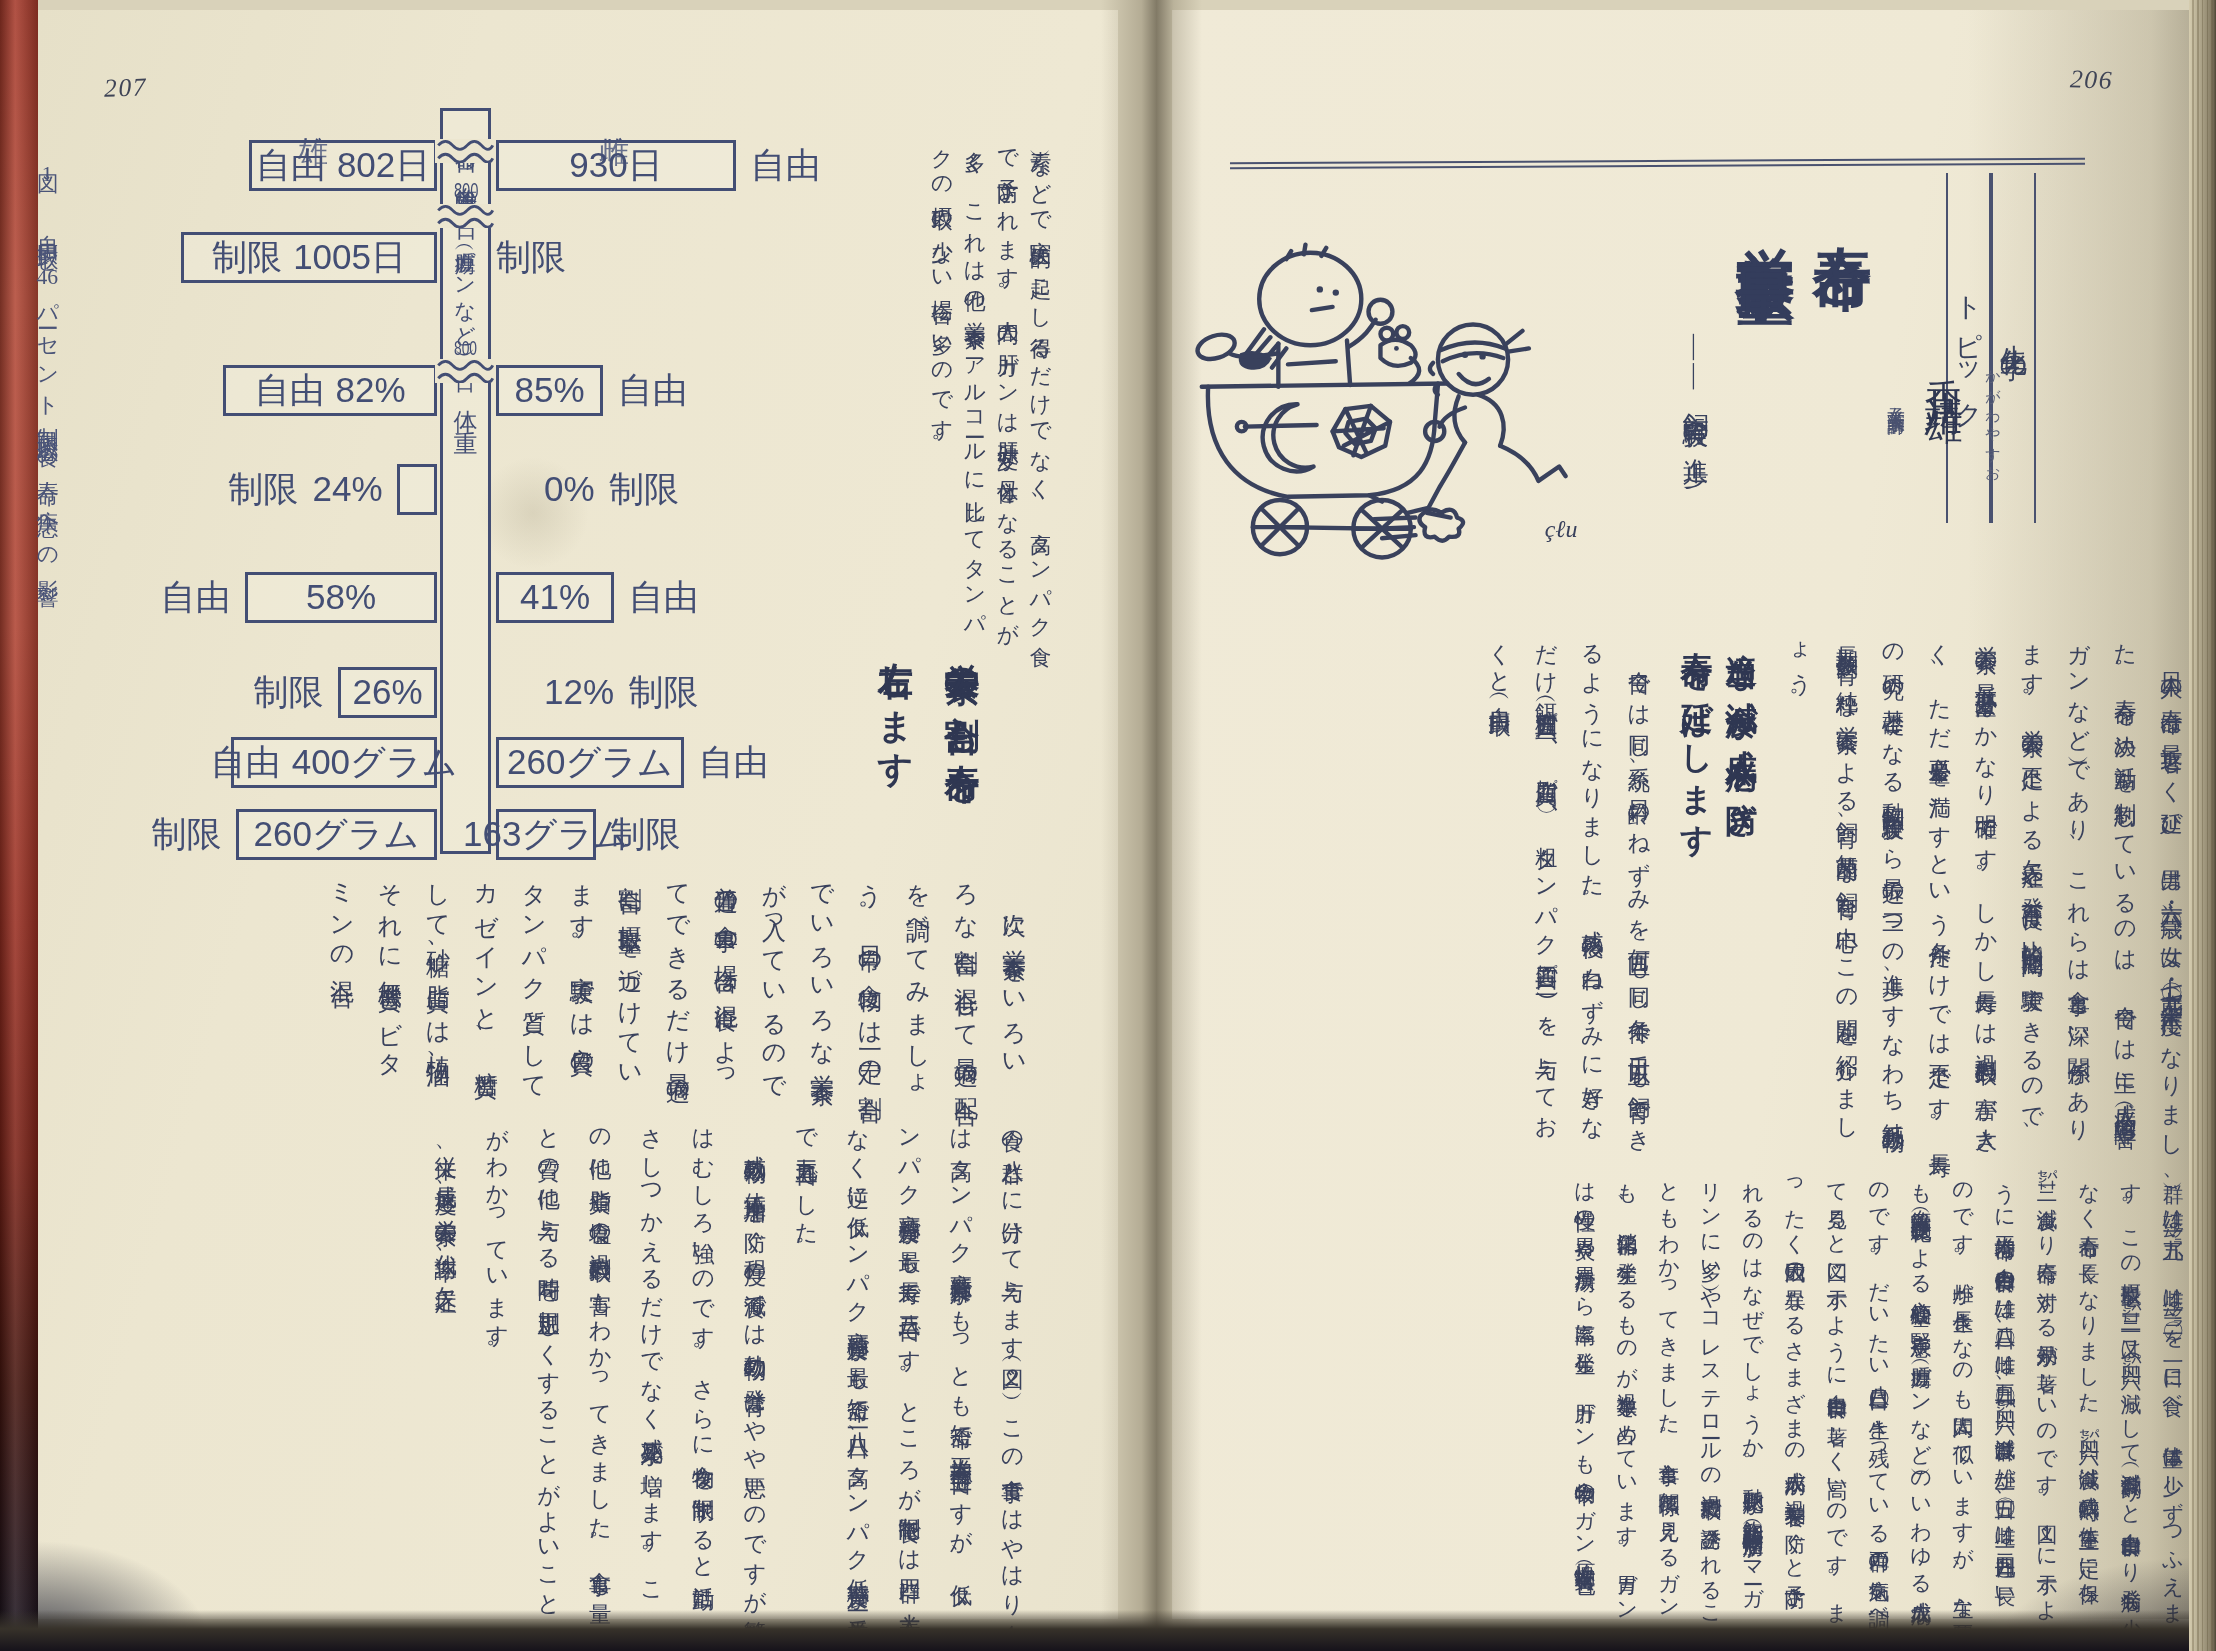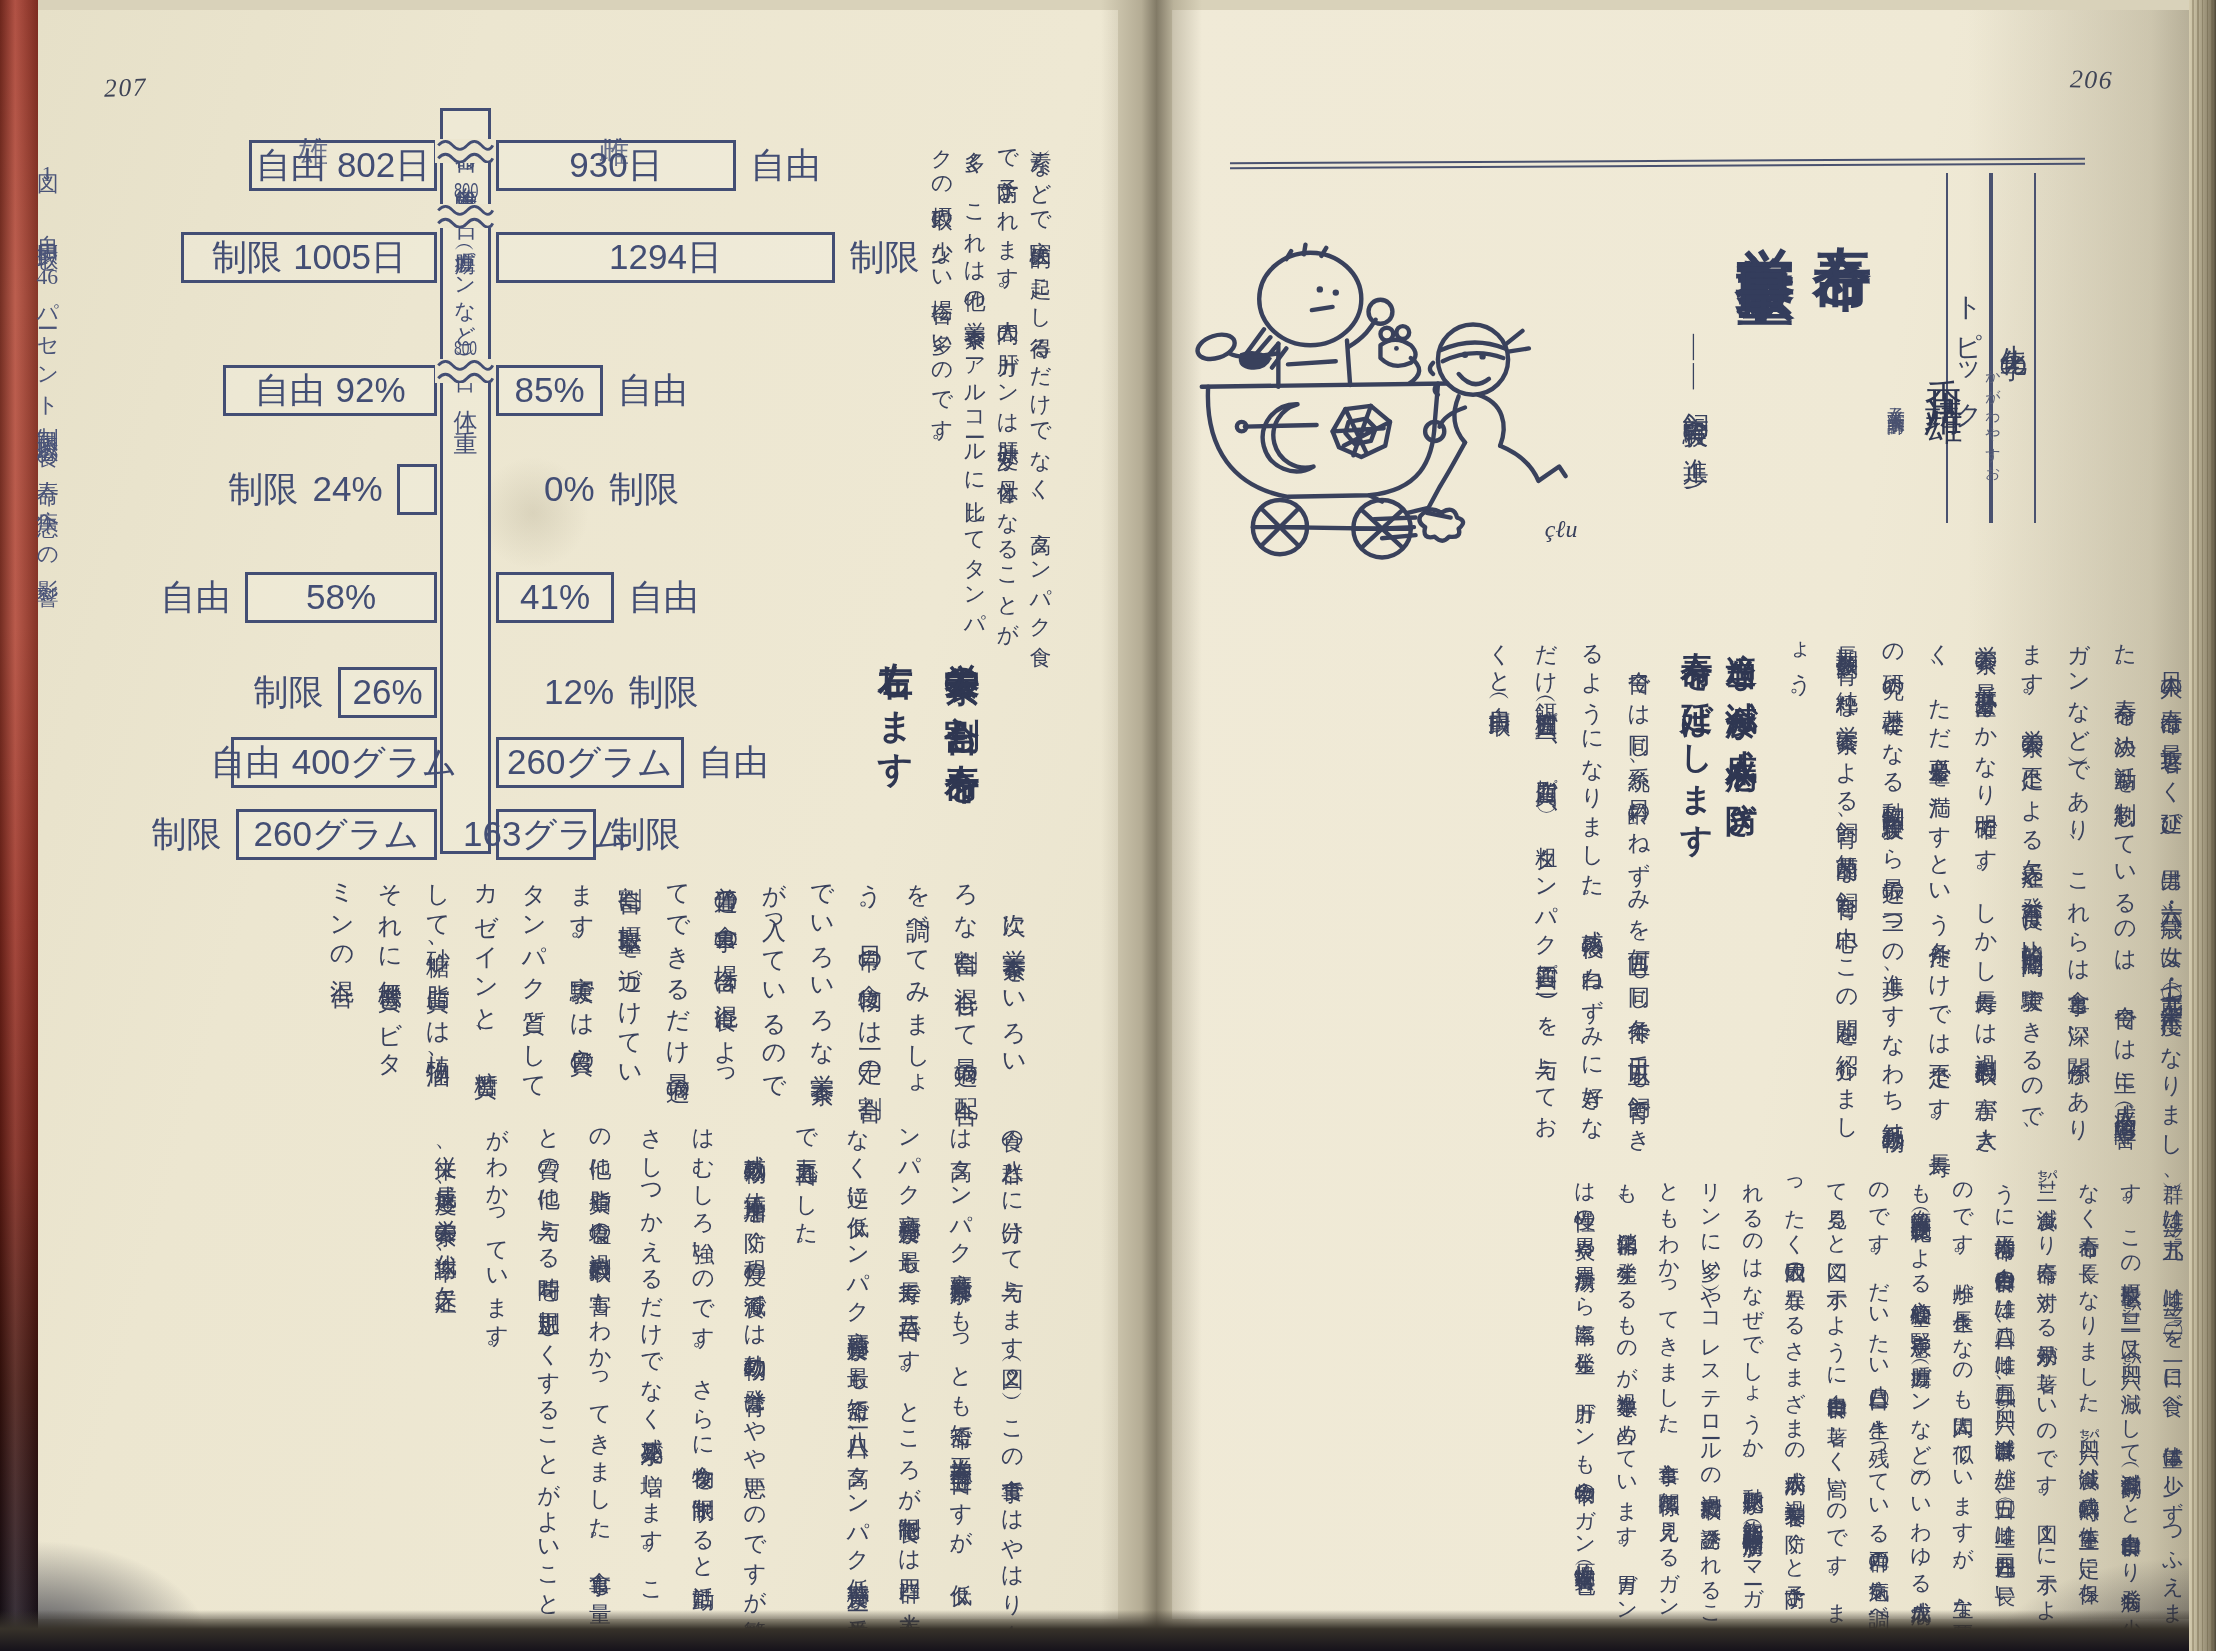--- a/index.html
+++ b/index.html
@@ -211,32 +211,29 @@
   </div>
 
   <div class="frow" style="top:126px">
     <div class="fmale">
         <div class="bar" style="width:256px">
           <span class="fl">制限</span>
           <span class="fv">1005日</span>
         </div>
       </div>
     <div class="ffemale">
-        <div class="bar" style="width:339px">
-          <span class="fv">1294日</span>
-        </div>
         <span class="fl">制限</span>
       </div>
   </div>
 
   <div class="frow" style="top:259px">
     <div class="fmale">
         <div class="bar" style="width:214px">
           <span class="fl">自由</span>
-          <span class="fv">92%</span>
+          <span class="fv">82%</span>
         </div>
       </div>
     <div class="ffemale">
         <div class="bar" style="width:107px">
           <span class="fv">85%</span>
         </div>
         <span class="fl">自由</span>
       </div>
   </div>
 

